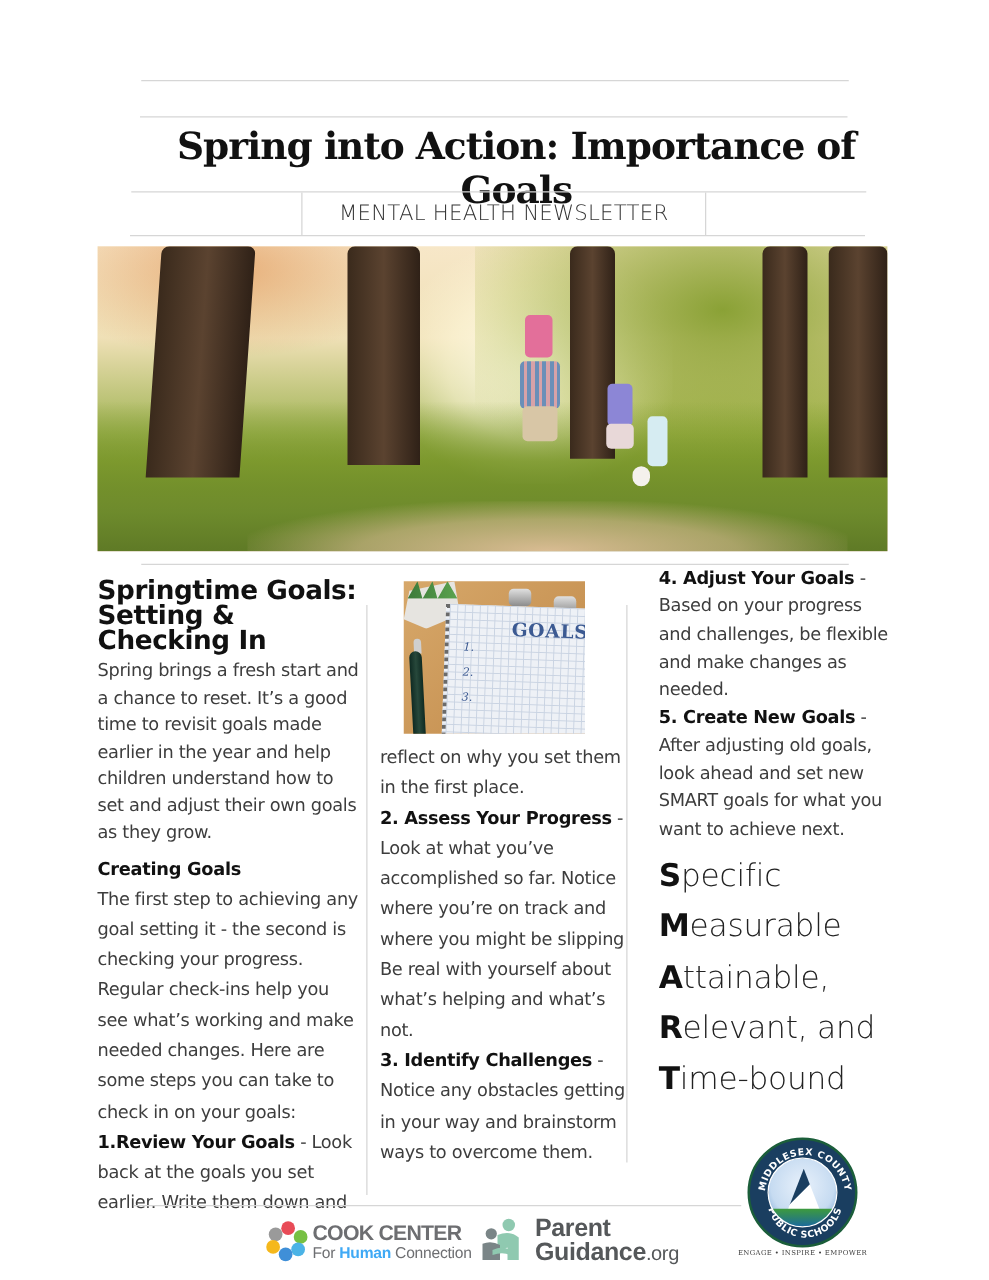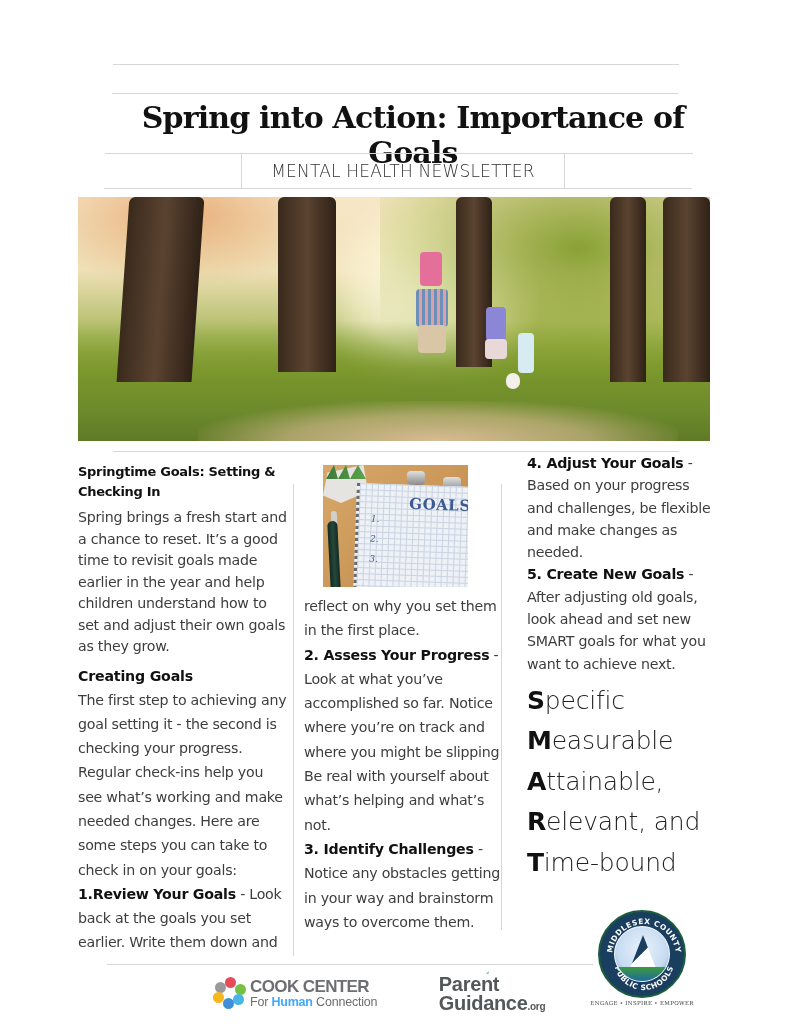--- a/index.html
+++ b/index.html
@@ -41,21 +41,21 @@
   .hero .person { position: absolute; border-radius: 4px; }
 
   .col-divider { position: absolute; width: 1px; background: #d6d6d6; }
 
   .col { position: absolute; font-family: "DejaVu Sans", sans-serif; color: #3d3d3d; }
   .col1 { left: 78px; top: 462px; width: 212px; }
   .col2 { left: 304px; top: 594px; width: 196px; }
   .col3 { left: 527px; top: 452px; width: 185px; }
 
   .section-heading {
-    font-family: "DejaVu Sans", sans-serif; font-weight: bold; font-size: 13px;
+    font-family: "DejaVu Sans", sans-serif; font-weight: bold; font-size: 21px;
     line-height: 20px; color: #111; letter-spacing: -0.3px;
   }
   .para { font-size: 14.2px; line-height: 21.5px; letter-spacing: -0.25px; color: #3d3d3d; }
   .para.loose { line-height: 24.3px; }
   .sub-heading { font-size: 14.2px; line-height: 24px; font-weight: bold; color: #111; letter-spacing: -0.2px; }
   .b { font-weight: bold; color: #111; }
 
   .goals-img {
     position: absolute; left: 323px; top: 465px; width: 145px; height: 122px; overflow: hidden;
     background: linear-gradient(135deg, #d7a86a 0%, #c99556 60%, #b8844a 100%);
@@ -85,26 +85,26 @@
   .footer-line { position: absolute; left: 107px; top: 964px; width: 486px; height: 1px; background: #d6d6d6; }
 
   .logo-cook { position: absolute; left: 213px; top: 976px; width: 170px; height: 34px; display: flex; align-items: center; }
   .cook-mark { position: relative; width: 34px; height: 32px; }
   .cook-mark span { position: absolute; width: 11px; height: 11px; border-radius: 50%; }
   .cook-text { margin-left: 3px; line-height: 1; }
   .cook-line1 { font-family: "Liberation Sans", sans-serif; font-weight: bold; font-size: 17px; color: #6d6e71; letter-spacing: -0.6px; }
   .cook-line2 { font-family: "Liberation Sans", sans-serif; font-size: 12.5px; color: #6d6e71; letter-spacing: -0.2px; margin-top: 1px; }
   .cook-line2 .hl { color: #3fa9f5; font-weight: bold; }
 
-  .logo-pg { position: absolute; left: 398px; top: 971px; width: 180px; height: 42px; display: flex; align-items: center; flex-direction: column; }
+  .logo-pg { position: absolute; left: 384px; top: 971px; width: 180px; height: 42px; display: flex; align-items: center; }
   .pg-mark { position: relative; width: 36px; height: 36px; }
   .pg-text { margin-left: 8px; line-height: 1; }
   .pg-line1 { font-family: "Liberation Sans", sans-serif; font-weight: bold; font-size: 20px; color: #55585a; letter-spacing: -0.3px; }
   .pg-line2 { font-family: "Liberation Sans", sans-serif; font-weight: bold; font-size: 20px; color: #55585a; letter-spacing: -0.3px; margin-top: -1px; }
-  .pg-line2 .org { font-size: 10px; font-weight: bold; }
+  .pg-line2 .org { font-size: 16px; font-weight: normal; }
 
   .seal { position: absolute; left: 598px; top: 910px; width: 88px; height: 88px; border-radius: 50%;
     background: #1a3e60; border: 2px solid #1b5e3a; display: flex; align-items: center; justify-content: center; }
   .seal-inner { width: 56px; height: 56px; border-radius: 50%; background: radial-gradient(circle at 50% 40%, #e8f1fb 0%, #c6dbf1 60%, #5a8fc7 100%); position: relative; overflow: hidden; border: 1.5px solid #ffffff; }
   .seal-sail { position: absolute; left: 14px; top: 8px; width: 28px; height: 36px; background: linear-gradient(135deg, #1a3e60 0%, #1a3e60 48%, #ffffff 50%, #ffffff 100%); clip-path: polygon(50% 0, 100% 100%, 0 100%); }
   .seal-water { position: absolute; left: 0; bottom: 0; width: 100%; height: 14px; background: linear-gradient(180deg, #3d9b3d, #1c6a9b); }
   .seal-ring-text { position: absolute; left: 0; top: 0; width: 88px; height: 88px; }
   .seal-ring-text text { font-family: "DejaVu Sans", sans-serif; font-size: 7.5px; font-weight: bold; fill: #ffffff; letter-spacing: 0.5px; }
   .seal-tagline { position: absolute; left: 590px; top: 1000px; width: 104px; text-align: center; font-family: "DejaVu Serif", serif; font-size: 5.5px; color: #444; letter-spacing: 0.3px; }
 </style>

